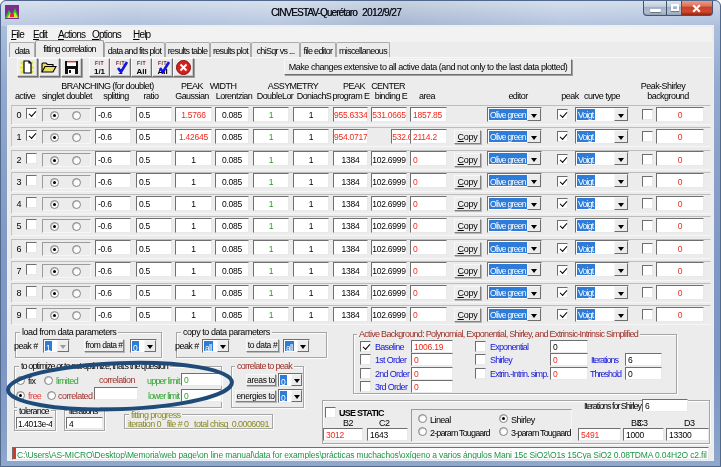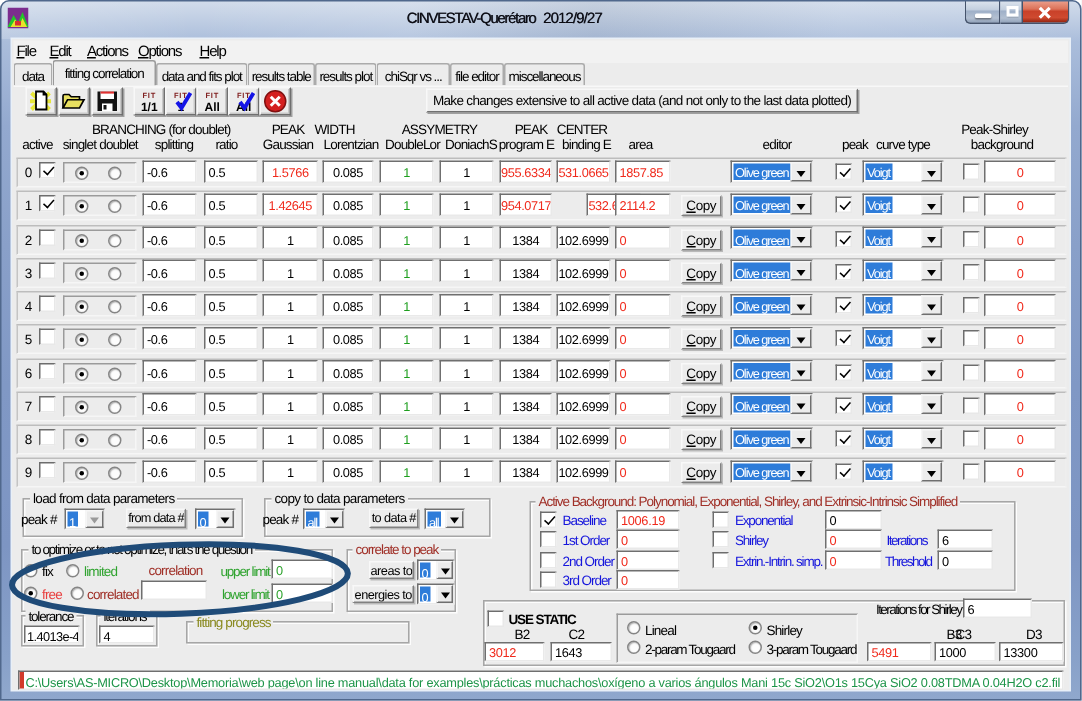--- a/index.html
+++ b/index.html
@@ -560,20 +560,21 @@
       <ellipse cx="115" cy="28" rx="112" ry="23" fill="none" stroke="#1f4b78" stroke-width="4" transform="rotate(-2 119 29)"></ellipse>
     </svg>
   <div class="grp" style="left:14px;top:410px;width:42px;height:21px"></div>
   <div class="gt" style="left:17px;top:406px;letter-spacing:-0.8px">tolerance</div>
   <div class="sfld" style="left:16px;top:417px;width:37px;height:12px;letter-spacing:-0.4px;padding-left:1px">1.4013e-4</div>
   <div class="grp" style="left:64px;top:410px;width:41px;height:21px"></div>
   <div class="gt" style="left:67px;top:406px;letter-spacing:-0.8px">iterations</div>
   <div class="sfld" style="left:66px;top:417px;width:37px;height:12px">4</div>
   <div class="grp" style="left:124px;top:414px;width:149px;height:15px"></div>
   <div class="gt olv" style="left:129px;top:410px;letter-spacing:-0.6px">fitting progress</div>
+  <div class="lab olv" style="left:128px;top:419px;letter-spacing:-0.6px">iteration 0   file # 0   total chisq  0.0006091</div>
   <div class="grp" style="left:353px;top:334px;width:324px;height:60px"></div>
   <div class="gt dred" style="left:357px;top:329px;letter-spacing:-0.7px">Active Background: Polynomial, Exponential, Shirley, and Extrinsic-Intrinsic Simplified</div>
   <div class="cb on" style="left:360px;top:340.5px"></div>
   <span class="lab blue" style="left:375px;top:341.5px;letter-spacing:-0.7px">Baseline</span>
   <div class="sfld red" style="left:411px;top:339.5px;width:42px;height:13px">1006.19</div>
   <div class="cb" style="left:360px;top:354.0px"></div>
   <span class="lab blue" style="left:375px;top:355.0px;letter-spacing:-0.7px">1st Order</span>
   <div class="sfld red" style="left:411px;top:353.0px;width:42px;height:13px">0</div>
   <div class="cb" style="left:360px;top:367.5px"></div>
   <span class="lab blue" style="left:375px;top:368.5px;letter-spacing:-0.7px">2nd Order</span>

